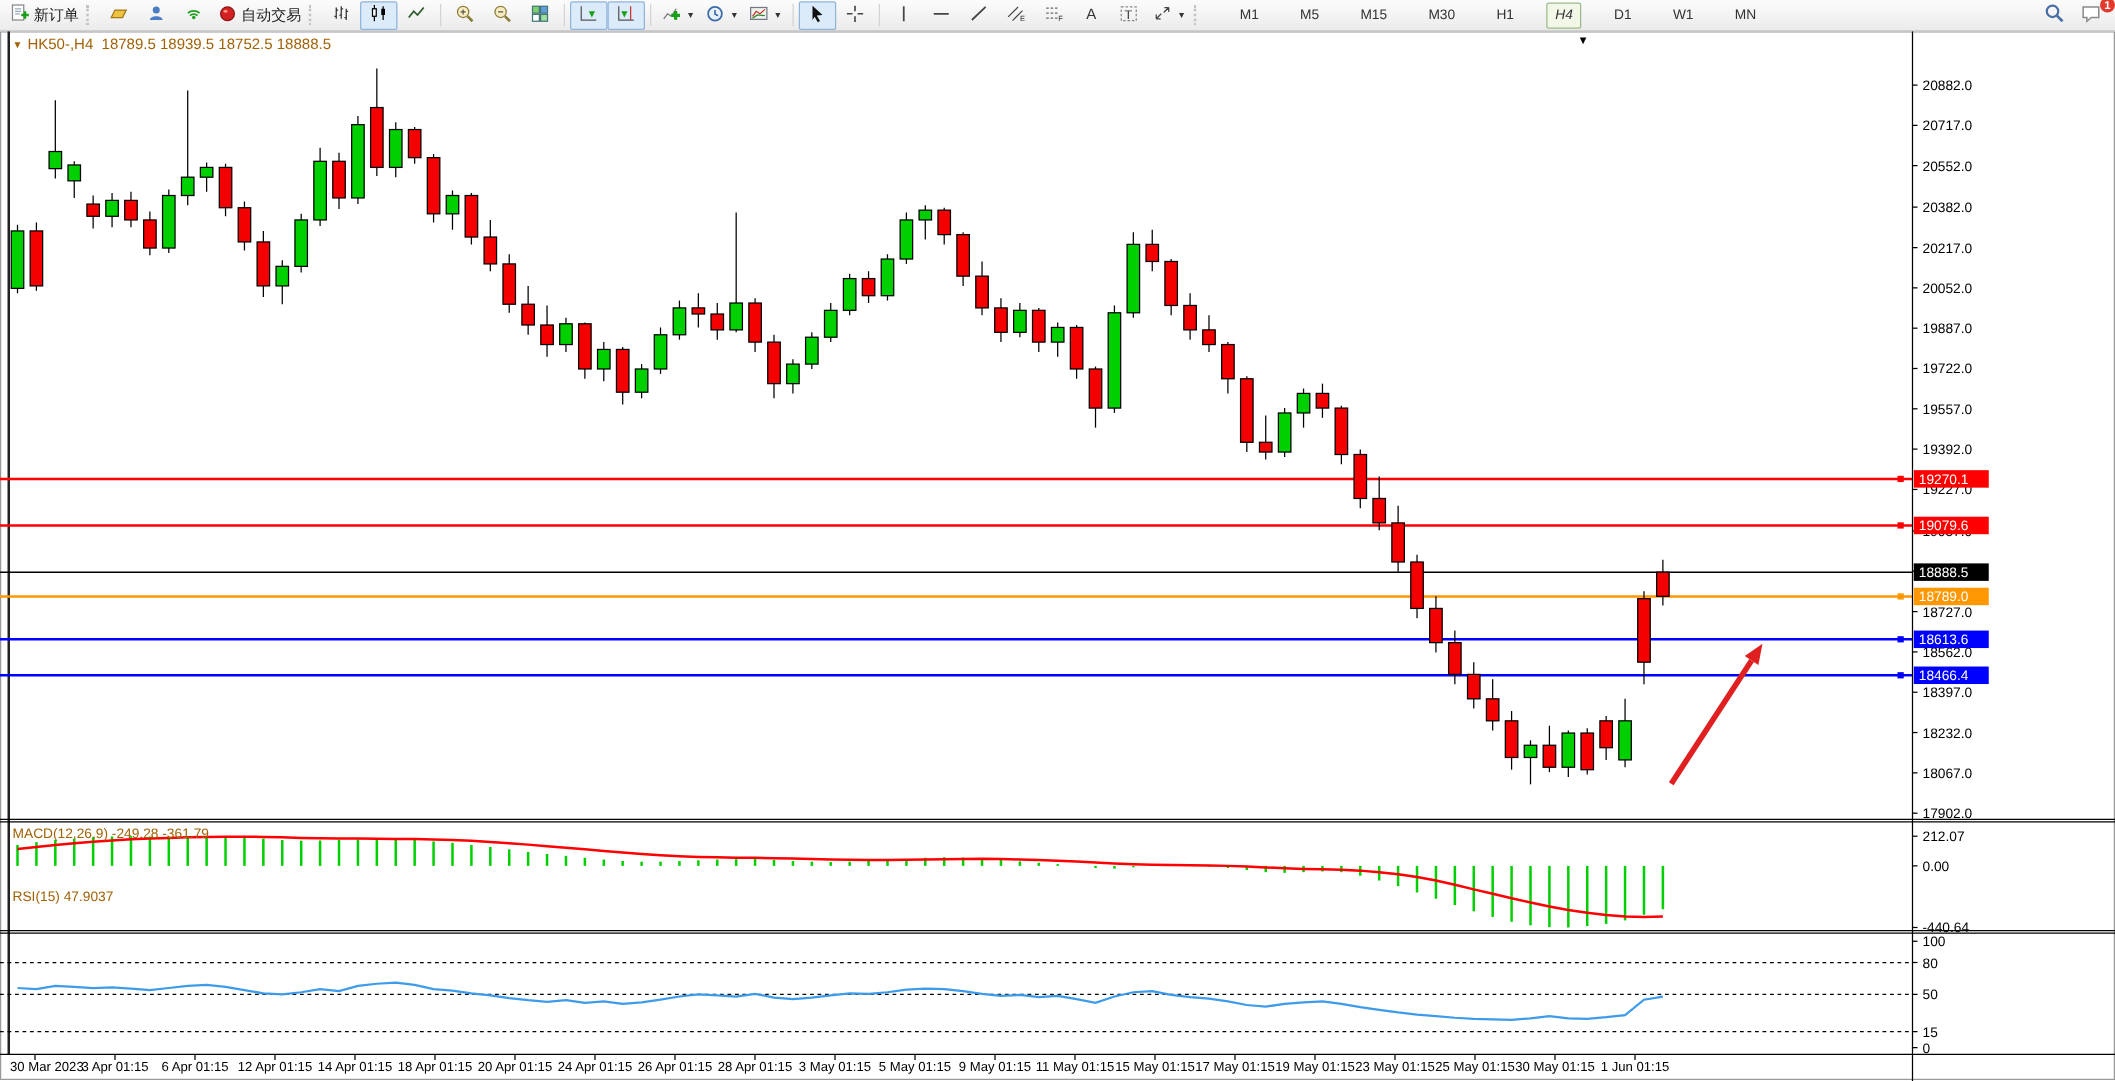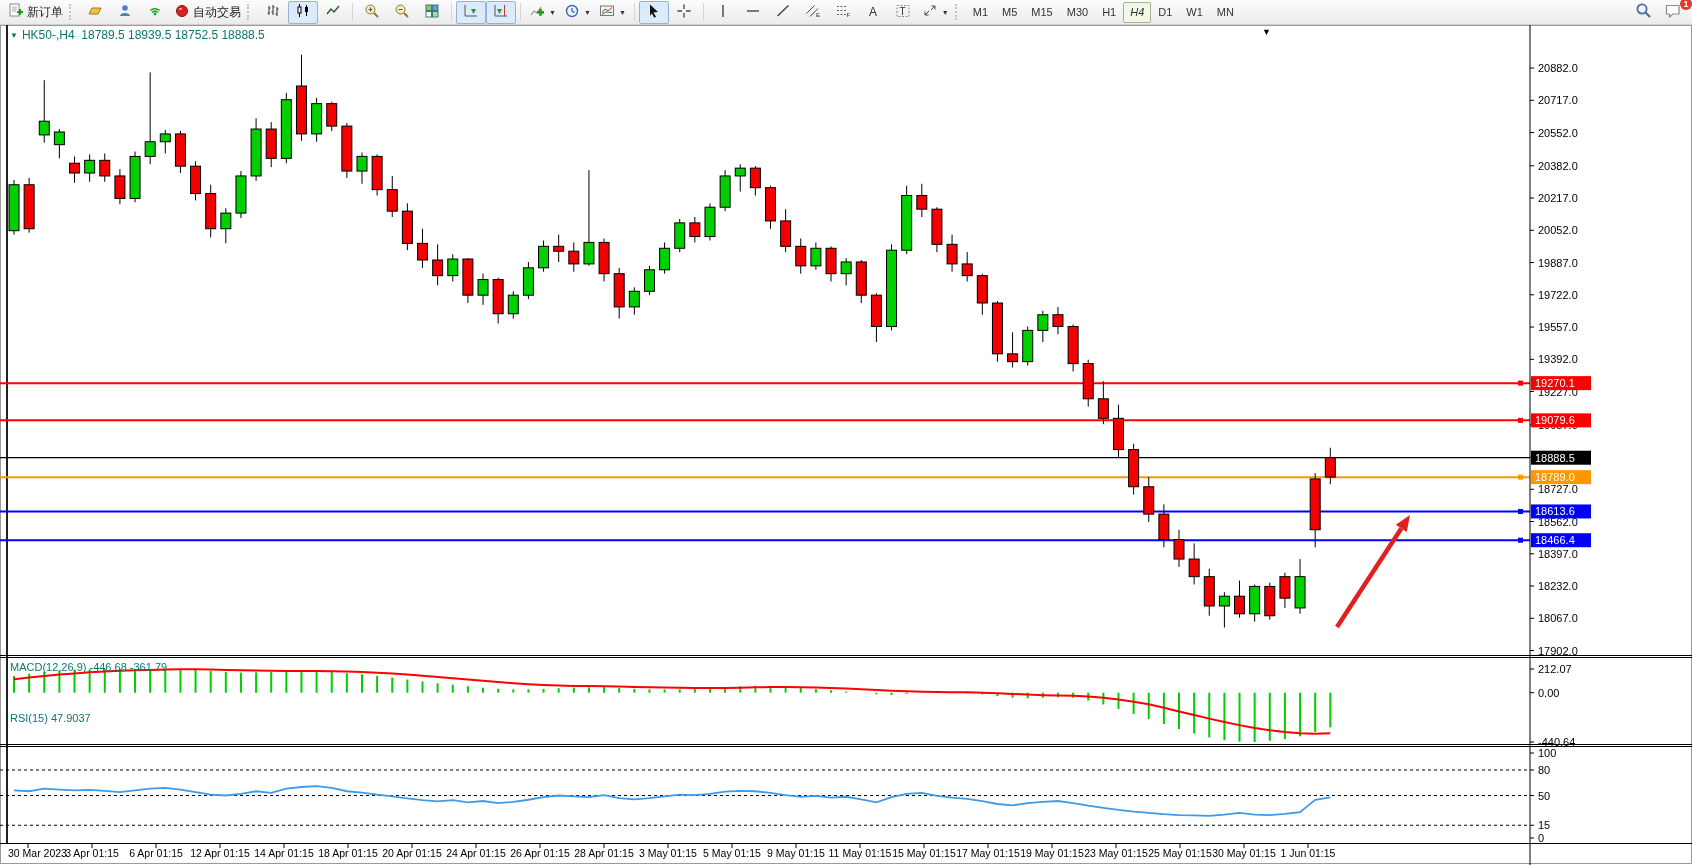--- a/index.html
+++ b/index.html
@@ -7,29 +7,29 @@
   
   .toolbar{height:25px;background:linear-gradient(#fcfcfc,#ebebeb);border-bottom:1px solid #cfcfcf;
     display:flex;align-items:center;padding:0 4px;box-sizing:border-box;}
   .tb{height:21px;min-width:22px;display:inline-flex;align-items:center;justify-content:center;
     border:1px solid transparent;border-radius:2px;font-size:12px;color:#222;gap:3px;padding:0 3px;cursor:default;}
   .tb.active{background:#dcebfa;border-color:#8fb4dd;}
   .tb .lbl{font-size:12px;}
   .grip{width:5px;height:16px;border-left:2px dotted #c2c2c2;margin:0 4px 0 2px;}
   .sep{width:1px;height:18px;background:#d4d4d4;margin:0 4px;}
   .caret{font-size:7px;color:#333;margin-left:1px;}
-  .tf{font-size:11px;color:#333;padding:2px 6px;border:1px solid transparent;border-radius:2px;height:15px;line-height:15px;}
+  .tf{font-size:11px;color:#333;padding:2px 6px;border:1px solid transparent;border-radius:2px;height:15px;line-height:15px;margin-left:19px;}
   .tf.active{background:#f3f7e8;border-color:#9db98a;font-style:italic;}
   .right-group{margin-left:auto;display:flex;align-items:center;}
   .badge{position:absolute;top:-4px;right:-5px;background:#e23b2e;color:#fff;font-size:9px;font-weight:bold;
     border-radius:50%;width:12px;height:12px;line-height:12px;text-align:center;}
   .chatwrap{position:relative;}
   
   .chart-window{position:relative;width:1692px;height:840px;background:#fff;}
-  .overlay{position:absolute;pointer-events:none;color:#0f766e;white-space:pre;}
+  .overlay{position:absolute;pointer-events:none;color:#a16207;white-space:pre;}
   .overlay.title{font-size:12px;top:3px;left:10px;}
   .overlay.title .mk{font-size:8px;vertical-align:1px;margin-right:4px;}
   .ind-label{font-size:11px;}
   svg text{font-family:"Liberation Sans",sans-serif;}
 </style>
 </head>
 <body>
 
 <div class="toolbar">
   <div class="tb">
@@ -641,15 +641,15 @@
         <line x1="1244" y1="819" x2="1244" y2="823" stroke="#000"></line>
         <text x="1244" y="832" font-size="10.5" fill="#000" text-anchor="middle">30 May 01:15</text>
         <line x1="1308" y1="819" x2="1308" y2="823" stroke="#000"></line>
         <text x="1308" y="832" font-size="10.5" fill="#000" text-anchor="middle">1 Jun 01:15</text>
       </g>
       <line x1="1337" y1="602" x2="1401.263366548978" y2="503.40414995225296" stroke="#e02020" stroke-width="4.5"></line>
       <polygon points="1410,490 1395.8179306308753,499.85489261277525 1406.7088024670807,506.9534072917307" fill="#e02020"></polygon>
       <text x="1262" y="10" font-size="9" fill="#000">▼</text>
     </svg>
   <div class="overlay title"><span class="mk">▼</span><span>HK50-,H4  18789.5 18939.5 18752.5 18888.5</span></div>
-  <div class="overlay ind-label" style="left:10px;top:636px">MACD(12,26,9) -446.68 -361.79</div>
+  <div class="overlay ind-label" style="left:10px;top:636px">MACD(12,26,9) -249.28 -361.79</div>
   <div class="overlay ind-label" style="left:10px;top:687px">RSI(15) 47.9037</div>
 </div>
 
 </body></html>

